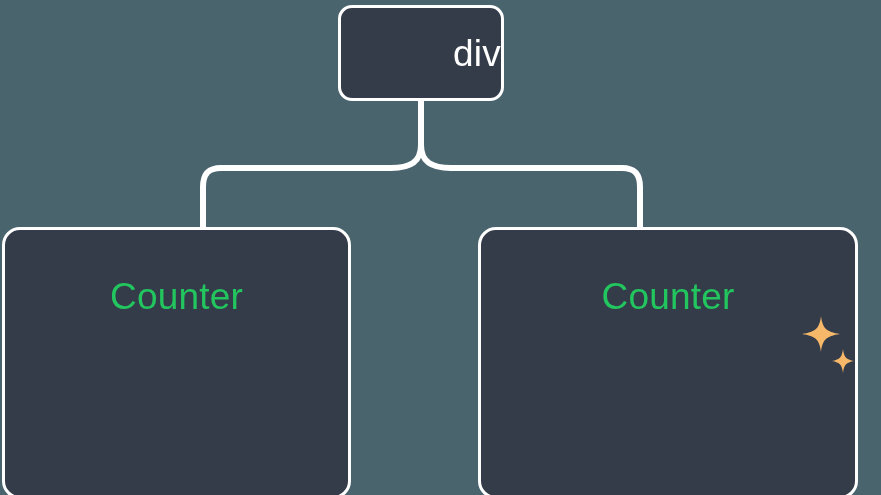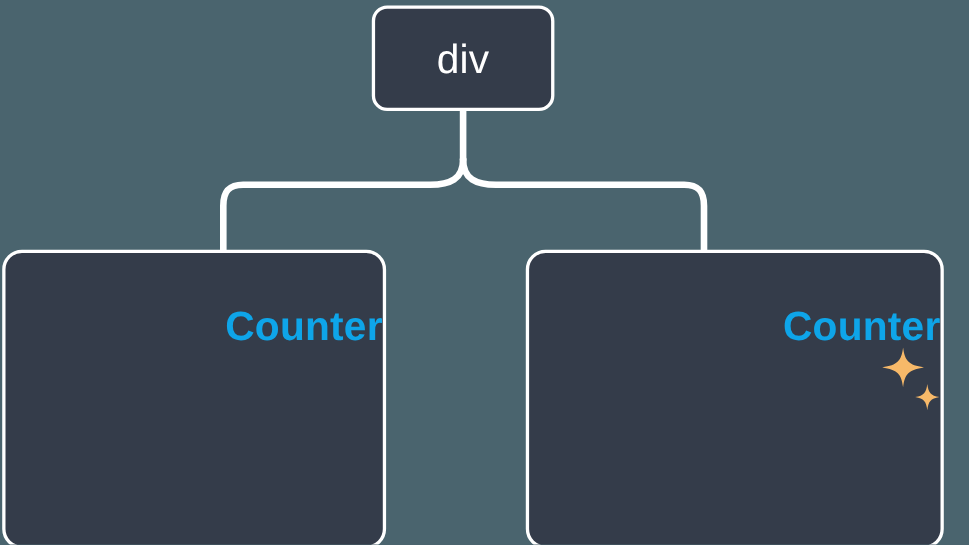--- a/index.html
+++ b/index.html
@@ -42,21 +42,21 @@
   }
 
   .node-root {
     left: 338px;
     top: 5px;
     width: 166px;
     height: 96px;
     border-radius: 14px;
     display: flex;
     align-items: center;
-    justify-content: center;
+    justify-content: flex-end;
   }
 
   .node-root .node-title {
     font-size: 37px;
     font-weight: 300;
     color: #ffffff;
     letter-spacing: 0.2px;
     line-height: 1;
   }
 
@@ -67,24 +67,24 @@
   }
 
   .node-left  { left: 2px;   width: 349px; }
   .node-right { left: 478px; width: 380px; }
 
   .node-child .node-title {
     position: absolute;
     left: 0;
     right: 0;
     top: 48px;
-    text-align: right;
+    text-align: center;
     font-size: 37px;
-    font-weight: 700;
-    color: #0ea5e9;
+    font-weight: 400;
+    color: #22c55e;
     letter-spacing: 0.2px;
     line-height: 1;
   }
 
   
   .sparkles {
     position: absolute;
     left: 796px;
     top: 316px;
     width: 64px;

